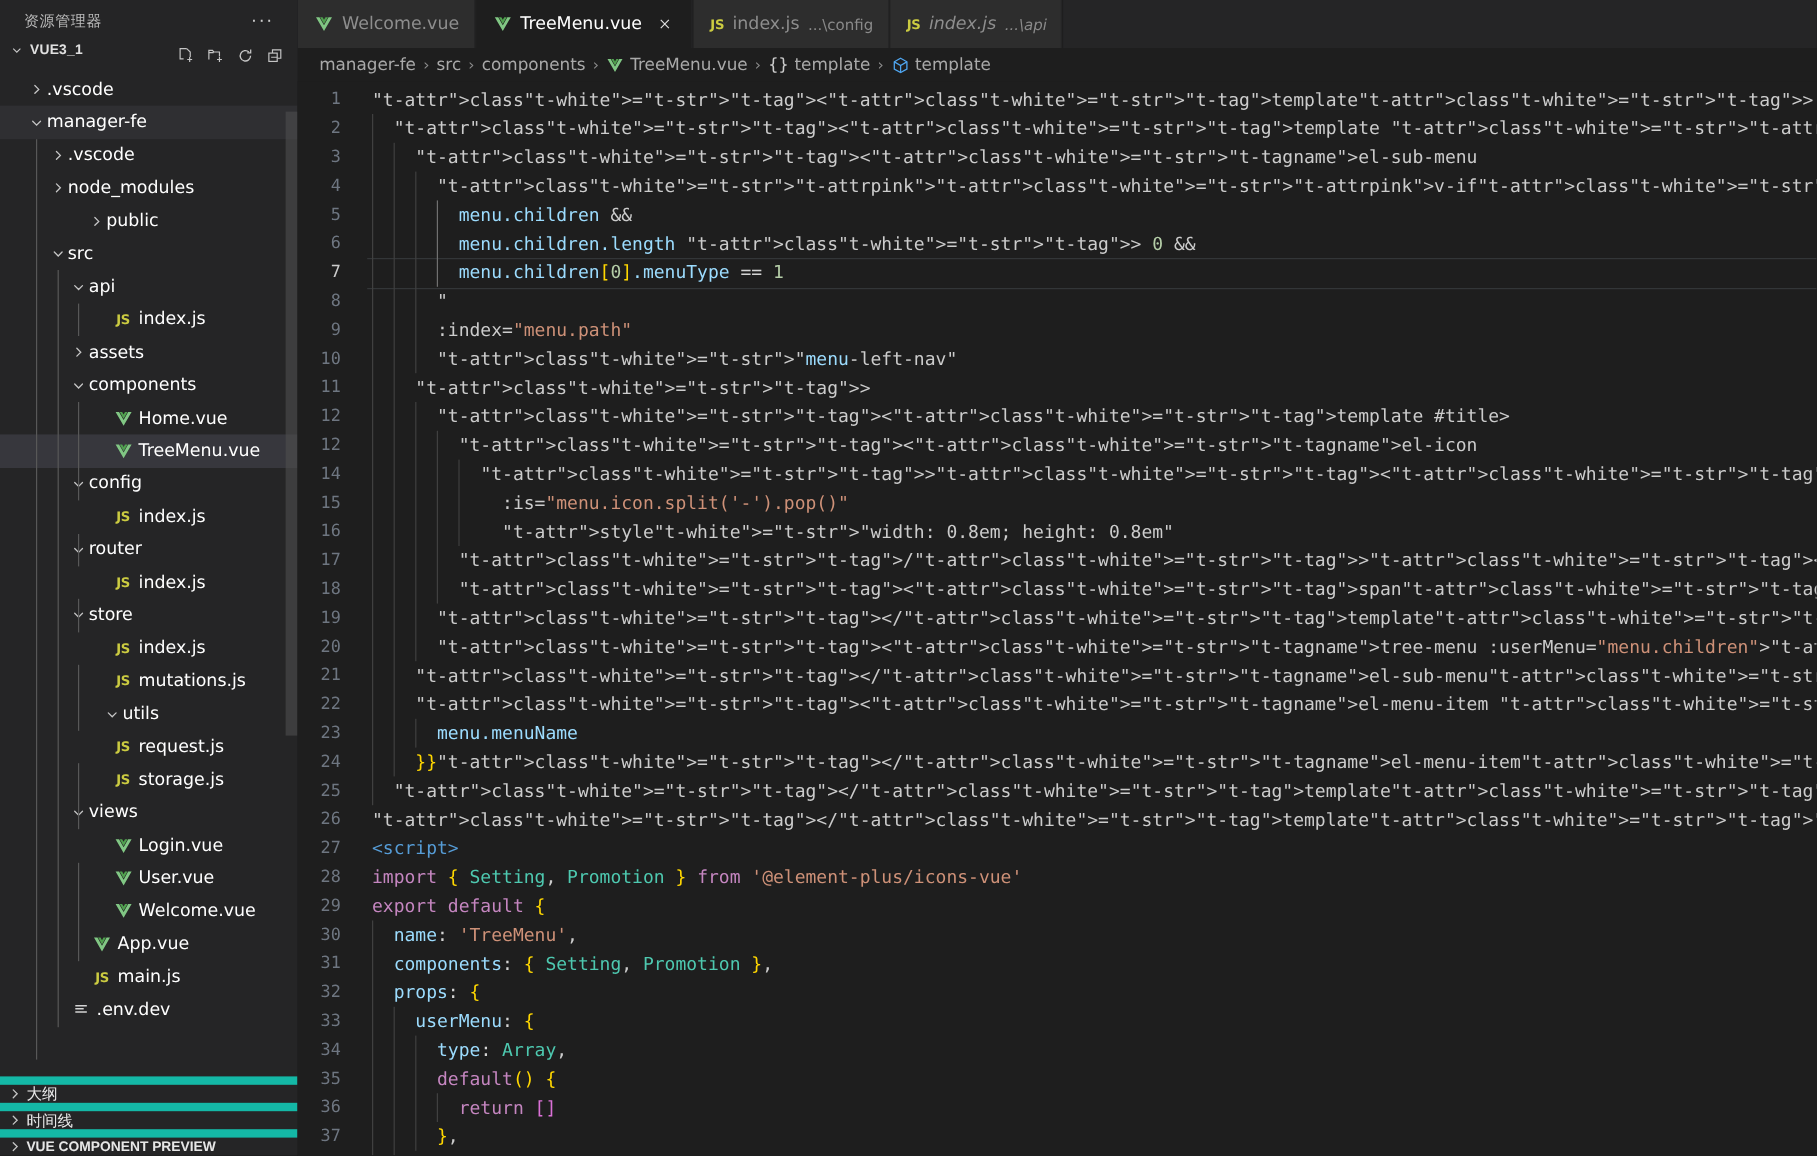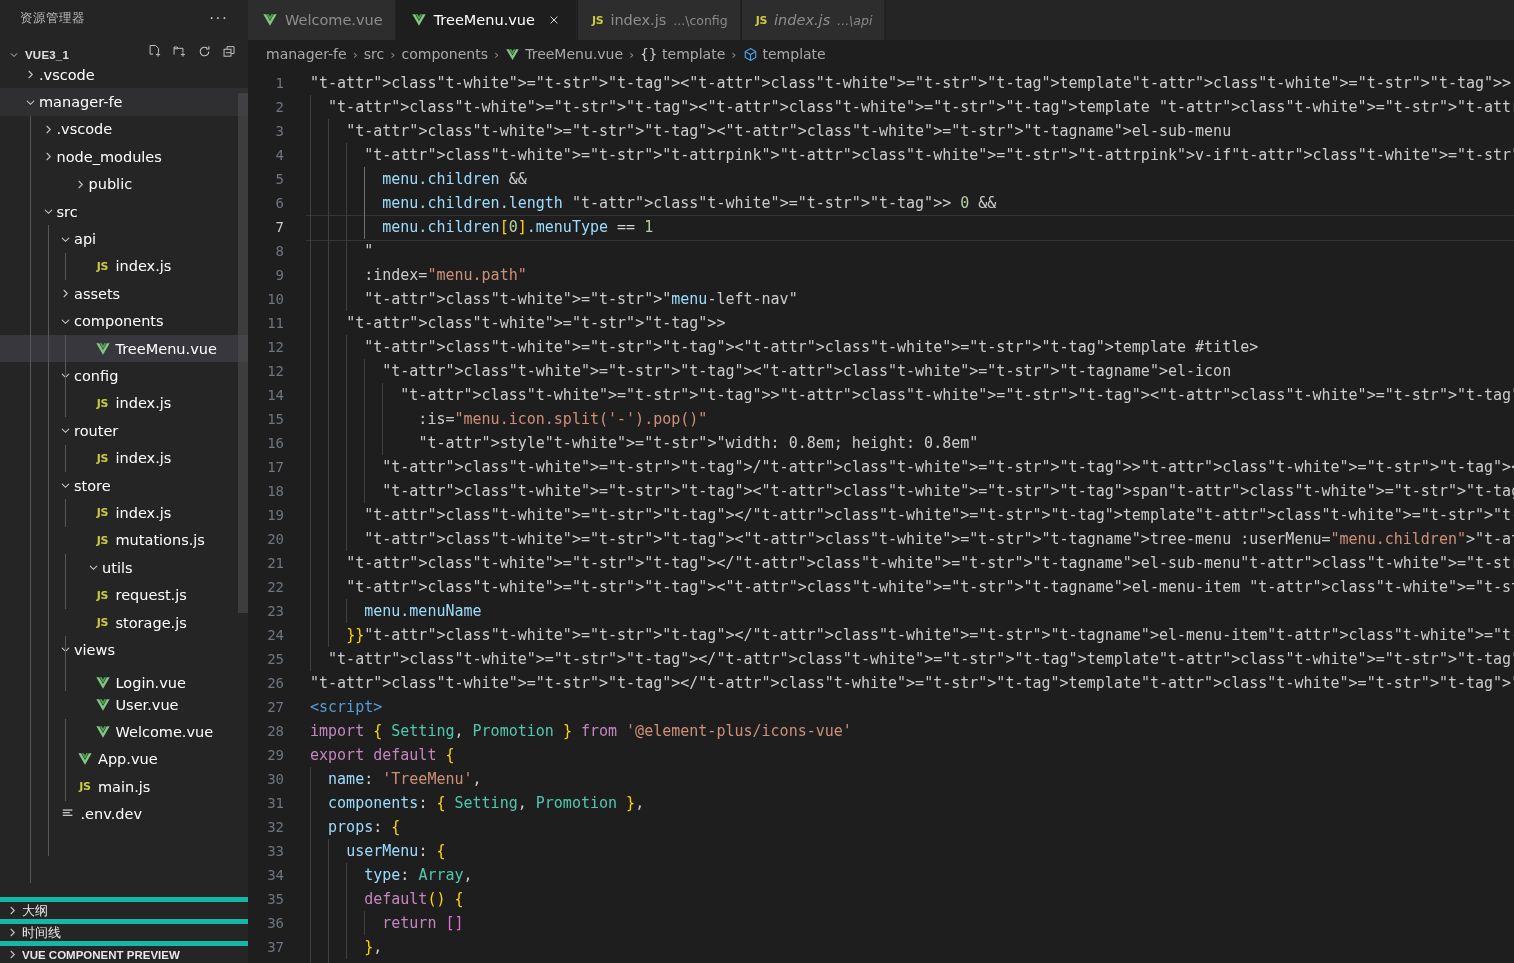--- a/index.html
+++ b/index.html
@@ -24,21 +24,21 @@
   .sb-title {
     font-size:12.5px; color:#bbbbbb; letter-spacing:.5px;
     font-family:"DejaVu Sans", sans-serif;
   }
   .sb-dots {
     color:#cccccc; font-size:16px; line-height:10px; letter-spacing:1px;
     padding:2px 6px; border-radius:3px; cursor:pointer;
   }
 
   .sect-header {
-    height:23px; flex:0 0 23px; display:flex; align-items:flex-end;
+    height:23px; flex:0 0 23px; display:flex; align-items:flex-start;
     padding-left:6px; gap:3px; cursor:pointer;
     font-size:11.5px; font-weight:bold; color:#e0e0e0;
     letter-spacing:.2px; user-select:none;
   }
   .sect-header .chev { width:16px; display:flex; justify-content:center; color:#cccccc; }
   .sect-header.root { height:25px; flex:0 0 25px; justify-content:space-between; padding-right:8px; }
   .root-left { display:flex; align-items:center; gap:3px; }
   .root-actions { display:flex; gap:3px; align-items:center; }
   .act-ico {
     width:22px; height:20px; display:flex; align-items:center; justify-content:center;
@@ -72,21 +72,21 @@
   
   .guide {
     position:absolute; width:1px; background:#585858; top:0; bottom:0;
   }
 
   
   .bottom-panels { flex:0 0 auto; }
   .panel-hdr {
     height:22px; display:flex; align-items:center; gap:2px;
     padding-left:4px; font-size:11.5px; font-weight:bold;
-    color:#e7e7e7; border-top:5px solid #14b8a6; cursor:pointer;
+    color:#e7e7e7; border-top:7px solid #14b8a6; cursor:pointer;
     background:#252526; user-select:none;
   }
   .panel-hdr .chev { width:16px; display:flex; justify-content:center; color:#cccccc; }
   .panel-hdr.cn { font-family:"DejaVu Sans", sans-serif; font-weight:normal; font-size:13px; }
 
   
   #sb-scroll {
     position:absolute; right:0; width:10px; background:#4f4f4f99;
     border-radius:0; cursor:pointer;
   }
@@ -295,20 +295,30 @@
           <span class="lbl">assets</span>
         </div>
         <div class="row" style="padding-left: 57px;">
           <span class="twisty">
             <svg width="13" height="13" viewBox="0 0 16 16">
               <path d="M4 6.2l4 4 4-4" stroke="#c5c5c5" stroke-width="1.35" fill="none" stroke-linecap="round"></path>
             </svg>
           </span>
           <span class="lbl">components</span>
         </div>
+        <div class="row" style="padding-left: 74.5px;">
+          <span class="twisty"></span>
+          <span class="ficon">
+            <svg width="16" height="16" viewBox="0 0 24 24">
+              <path d="M2 3.5h4.3L12 13.6 17.7 3.5H22L12 20.8z" fill="#81c784"></path>
+              <path d="M7.1 3.5h3.1L12 6.7l1.8-3.2h3.1L12 12z" fill="#50a14f"></path>
+            </svg>
+          </span>
+          <span class="lbl">Home.vue</span>
+        </div>
         <div class="row selected" style="padding-left: 74.5px;">
           <span class="twisty"></span>
           <span class="ficon">
             <svg width="16" height="16" viewBox="0 0 24 24">
               <path d="M2 3.5h4.3L12 13.6 17.7 3.5H22L12 20.8z" fill="#81c784"></path>
               <path d="M7.1 3.5h3.1L12 6.7l1.8-3.2h3.1L12 12z" fill="#50a14f"></path>
             </svg>
           </span>
           <span class="lbl">TreeMenu.vue</span>
         </div>
@@ -387,21 +397,21 @@
           <span class="lbl">storage.js</span>
         </div>
         <div class="row" style="padding-left: 57px;">
           <span class="twisty">
             <svg width="13" height="13" viewBox="0 0 16 16">
               <path d="M4 6.2l4 4 4-4" stroke="#c5c5c5" stroke-width="1.35" fill="none" stroke-linecap="round"></path>
             </svg>
           </span>
           <span class="lbl">views</span>
         </div>
-        <div class="row" style="padding-left: 74.5px; align-items: flex-end;">
+        <div class="row" style="padding-left: 74.5px;">
           <span class="twisty"></span>
           <span class="ficon">
             <svg width="16" height="16" viewBox="0 0 24 24">
               <path d="M2 3.5h4.3L12 13.6 17.7 3.5H22L12 20.8z" fill="#81c784"></path>
               <path d="M7.1 3.5h3.1L12 6.7l1.8-3.2h3.1L12 12z" fill="#50a14f"></path>
             </svg>
           </span>
           <span class="lbl">Login.vue</span>
         </div>
         <div class="row" style="padding-left: 74.5px;">

